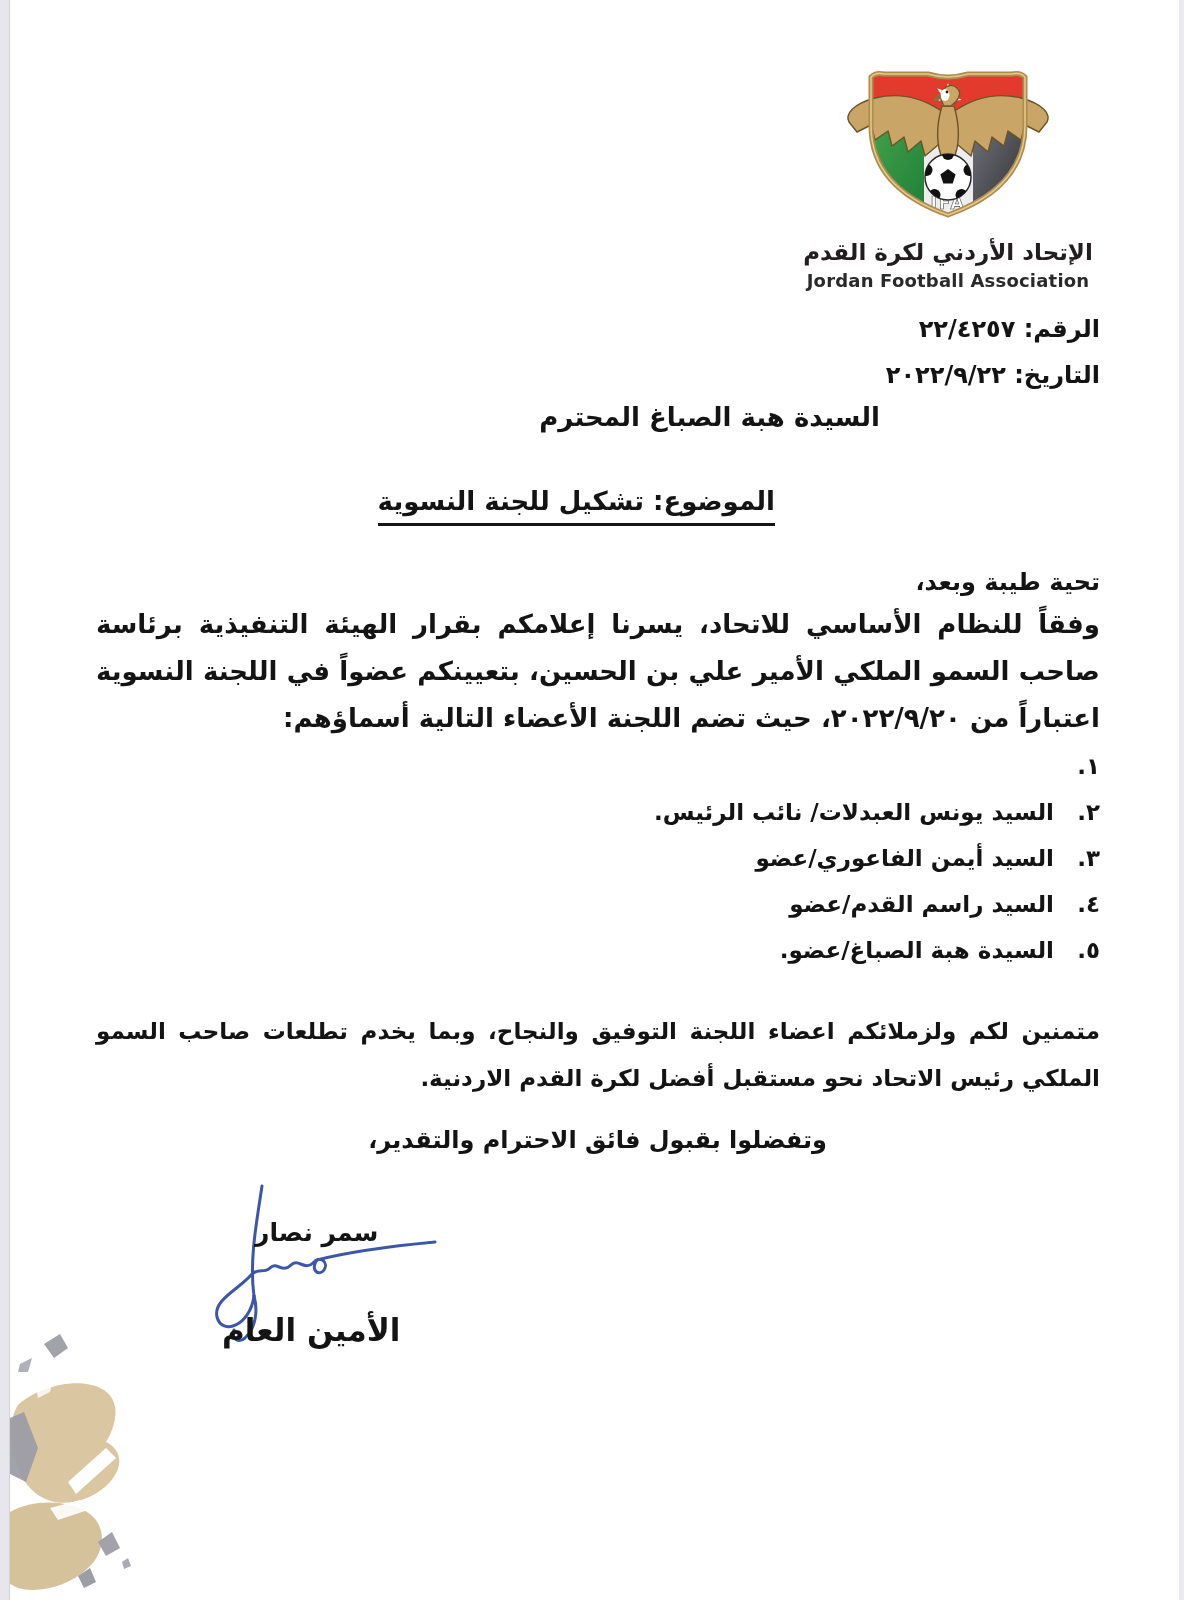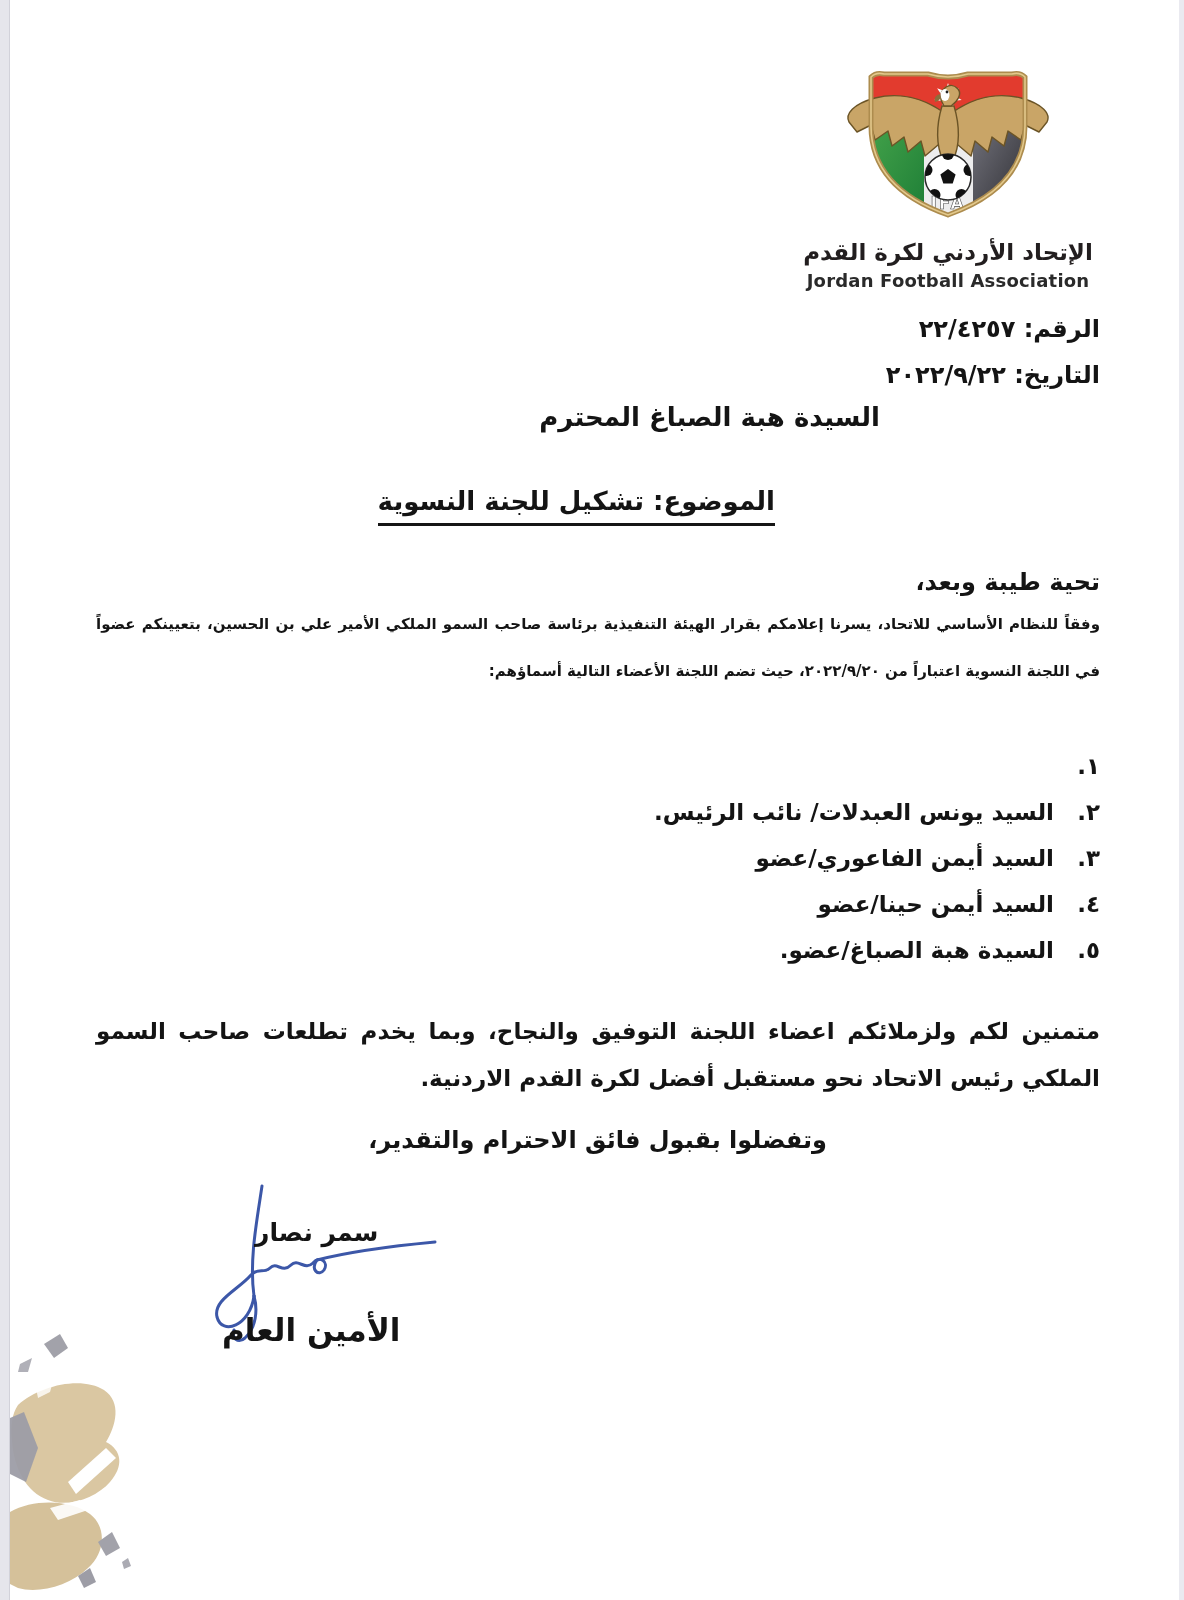--- a/index.html
+++ b/index.html
@@ -11,21 +11,21 @@
   .edge-right{position:absolute;right:0;top:0;bottom:0;width:5px;background:#eaeaf0;}
   .abs{position:absolute;}
   .hdr{left:828px;top:48px;width:240px;display:flex;flex-direction:column;align-items:center;text-align:right;}
   .org-ar{font-size:23px;font-weight:bold;color:#221e1f;margin-top:16px;white-space:nowrap;direction:rtl;}
   .org-en{font-size:18px;font-weight:bold;color:#2a2a2a;margin-top:5px;white-space:nowrap;letter-spacing:.2px;}
   .meta{right:84px;top:306px;text-align:right;direction:rtl;font-weight:bold;font-size:24px;line-height:46px;white-space:nowrap;}
   .addressee{top:402px;right:304px;font-size:26px;font-weight:bold;white-space:nowrap;direction:rtl;}
   .subject{top:486px;right:409px;font-size:26px;font-weight:bold;white-space:nowrap;direction:rtl;
            padding-bottom:7px;border-bottom:3px solid #161616;}
   .greeting{top:568px;right:84px;font-size:24px;font-weight:bold;white-space:nowrap;direction:rtl;}
-  .bodytext{top:601px;right:84px;left:96px;direction:rtl;text-align:justify;font-size:15px;font-weight:bold;line-height:47px;}
+  .bodytext{top:601px;right:84px;left:96px;direction:rtl;text-align:justify;font-size:26px;font-weight:bold;line-height:47px;}
   .members{top:750px;right:84px;left:96px;direction:rtl;font-size:23px;font-weight:bold;}
   .member{display:flex;align-items:baseline;margin-bottom:13px;line-height:33px;}
   .member .num{min-width:34px;}
   .member .nm{margin-right:12px;}
   .closing{top:1008px;right:84px;left:96px;direction:rtl;text-align:justify;font-size:23px;font-weight:bold;line-height:47px;}
   .salutation{top:1126px;right:357px;font-size:24px;font-weight:bold;white-space:nowrap;direction:rtl;}
   .sig-name{top:1218px;left:255px;font-size:25px;font-weight:bold;white-space:nowrap;direction:rtl;}
   .sig-title{top:1312px;left:222px;font-size:31px;font-weight:bold;white-space:nowrap;direction:rtl;}
   .sig-svg{top:1178px;left:198px;}
   .watermark{left:10px;bottom:0;}
@@ -133,21 +133,21 @@
     <div class="member">
       <span class="num">٢.</span>
       <span class="nm">السيد يونس العبدلات/ نائب الرئيس.</span>
     </div>
     <div class="member">
       <span class="num">٣.</span>
       <span class="nm">السيد أيمن الفاعوري/عضو</span>
     </div>
     <div class="member">
       <span class="num">٤.</span>
-      <span class="nm">السيد أيمن حينا/عضو</span>
+      <span class="nm">السيد راسم القدم/عضو</span>
     </div>
     <div class="member">
       <span class="num">٥.</span>
       <span class="nm">السيدة هبة الصباغ/عضو.</span>
     </div>
   </div>
 
   <div class="abs closing z1">متمنين لكم ولزملائكم اعضاء اللجنة التوفيق والنجاح، وبما يخدم تطلعات صاحب السمو الملكي رئيس الاتحاد نحو مستقبل أفضل لكرة القدم الاردنية.</div>
 
   <div class="abs salutation z1">وتفضلوا بقبول فائق الاحترام والتقدير،</div>

